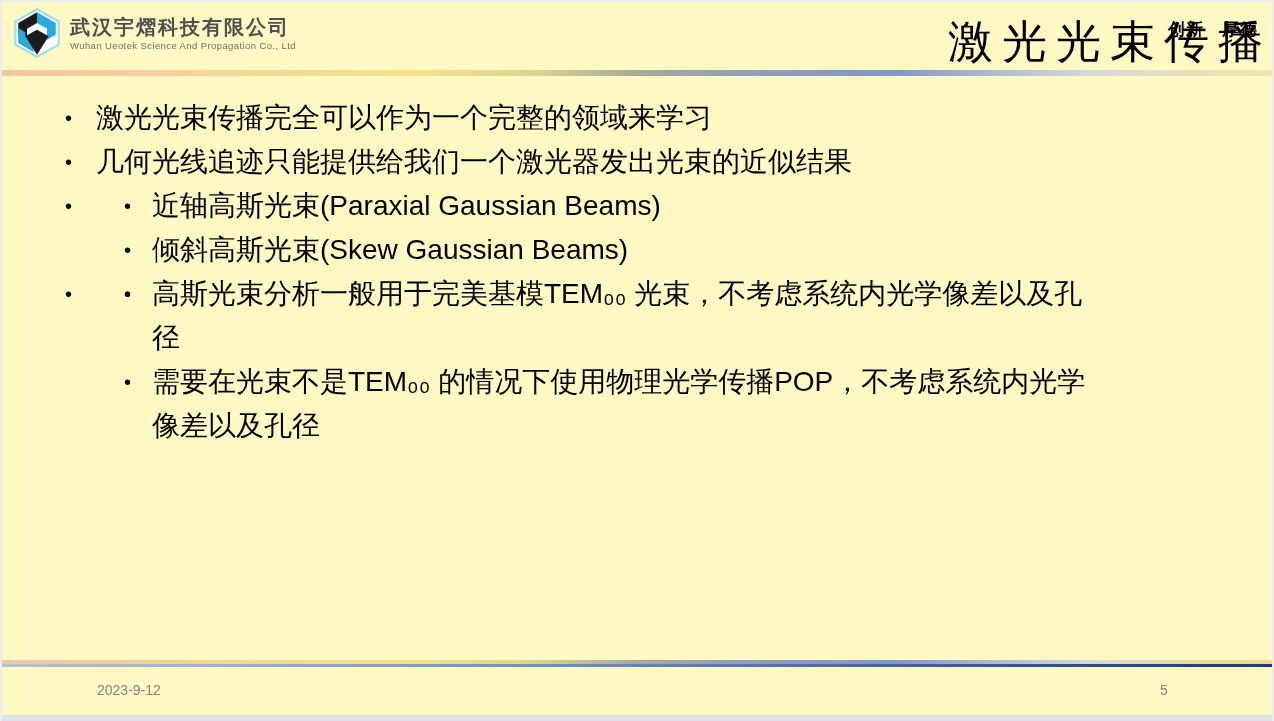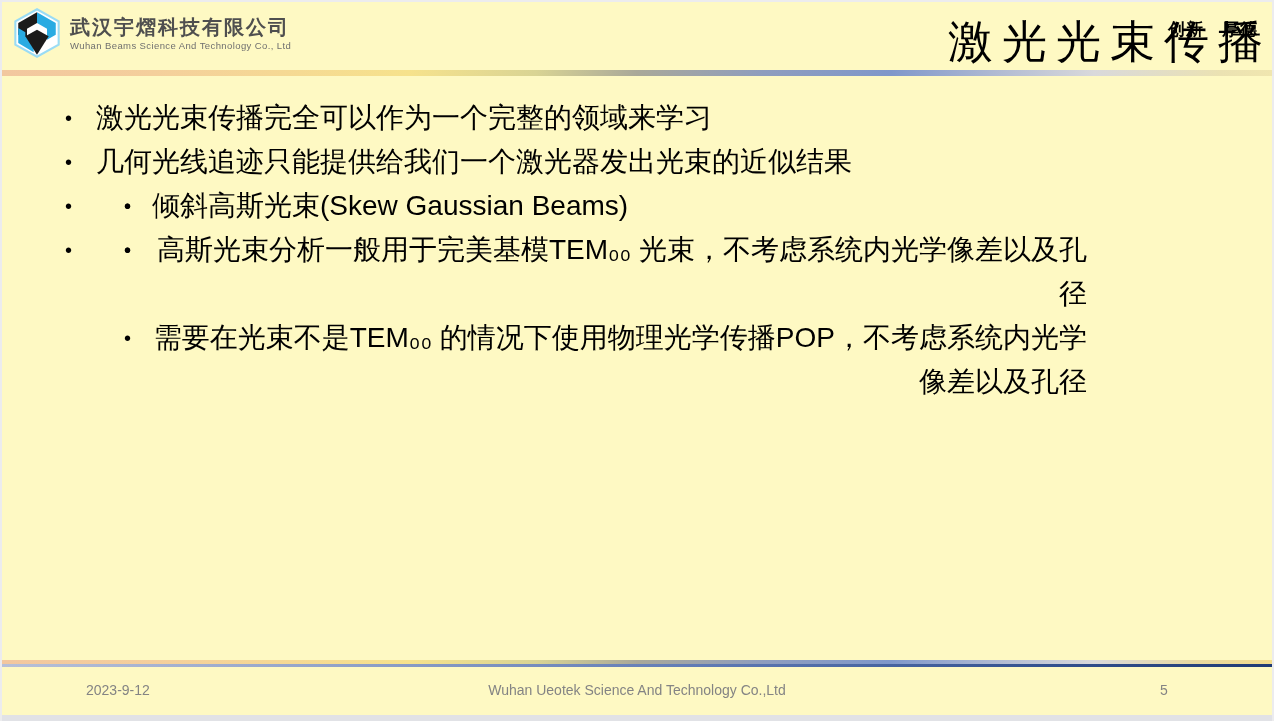--- a/index.html
+++ b/index.html
@@ -45,38 +45,38 @@
   
   .content{position:absolute;top:74px;left:0;width:1220px;padding-top:20px;}
   .bullet{position:relative;line-height:44px;font-size:28px;color:#000;}
   .bullet .dot{
     position:absolute;top:0;line-height:44px;font-size:20px;color:#000;
   }
   .bullet.level1 .dot{left:63px;}
   .bullet.level2 .dot{left:122px;}
   .bullet.level1{padding-left:94px;}
   .bullet.level2{padding-left:150px;}
-  .bullet .txt{display:inline-block;vertical-align:top;text-align:right;}
+  .bullet .txt{display:inline-block;vertical-align:top;}
   .bullet.level1 .txt{max-width:1080px;}
   .bullet.level2 .txt{max-width:935px;}
   
   .footer{position:absolute;left:0;bottom:0;width:100%;}
   .footer-rule1{
     height:4px;width:100%;
     background:linear-gradient(to right,
       #F2C79F 0%, #F4CF9C 12%, #F6E28C 32%, #D9D494 42%, #A9A899 50%,
       #8E9DBE 60%, #7F97CA 70%, #B4BDD3 79%, #D9D9DB 86%, #E8D9A0 94%, #F3DC8C 100%);
   }
   .footer-rule2{
     height:3px;width:100%;
     background:linear-gradient(to right,
       #B7C0D8 0%, #93A4CA 25%, #5F7AB5 55%, #33518F 82%, #1F3A75 100%);
   }
   .footer-row{position:relative;height:48px;font-size:14px;color:#848484;}
-  .footer-date{position:absolute;left:84px;top:15px;}
+  .footer-date{position:absolute;left:95px;top:15px;}
   .footer-company{position:absolute;left:0;right:0;top:15px;text-align:center;}
   .footer-page{position:absolute;left:1158px;top:15px;}
   .bottom-strip{height:6px;width:100%;background:#E1E2E6;}
 </style>
 </head>
 <body>
 
 <div class="slide">
 
   <div class="header">
@@ -86,48 +86,47 @@
         <svg class="logo-svg" viewBox="0 0 60 60" xmlns="http://www.w3.org/2000/svg">
           <polygon points="30,1.5 56,16 56,44 30,58.5 4,44 4,16" fill="#ffffff" stroke="#9ADCF5" stroke-width="2.5"></polygon>
           <path d="M30,5 L7.5,18 L7.5,32 L18,38 L18,25 L30,18 Z" fill="#1B1B1B"></path>
           <path d="M30,5 L52.5,18 L52.5,32 L42,38 L42,25 L30,18 Z" fill="#29ABE2"></path>
           <path d="M7.5,24 L7.5,42 L26,53 L26,40 L16,34 L16,29 Z" fill="#29ABE2"></path>
           <path d="M30,26 L44,34 L30,56 L16,34 Z" fill="#1B1B1B"></path>
         </svg>
       </span>
       <div class="company">
         <div class="company-cn">武汉宇熠科技有限公司</div>
-        <div class="company-en">Wuhan Beams Science And Technology Co., Ltd</div>
+        <div class="company-en">Wuhan Ueotek Science And Propagation Co., Ltd</div>
       </div>
     </div>
 
     <div class="slide-title">激光光束传播</div>
 
     <div class="motto">创新　厚德</div>
 
     <div class="header-rule"></div>
   </div>
 
   <div class="content">
 
   <div class="bullet level1"><span class="dot">•</span><span class="txt">激光光束传播完全可以作为一个完整的领域来学习</span></div>
       <div class="bullet level1"><span class="dot">•</span><span class="txt">几何光线追迹只能提供给我们一个激光器发出光束的近似结果</span></div>
       <div class="bullet level1"><span class="dot">•</span></div>
-      <div class="bullet level2"><span class="dot">•</span></div>
+      <div class="bullet level2"><span class="dot">•</span><span class="txt">近轴高斯光束(Paraxial Gaussian Beams)</span></div>
       <div class="bullet level2"><span class="dot">•</span><span class="txt">倾斜高斯光束(Skew Gaussian Beams)</span></div>
       <div class="bullet level2"><span class="dot">•</span></div>
       <div class="bullet level1"><span class="dot">•</span></div>
       <div class="bullet level2"><span class="dot">•</span><span class="txt">高斯光束分析一般用于完美基模TEM₀₀ 光束，不考虑系统内光学像差以及孔径</span></div>
       <div class="bullet level2"><span class="dot">•</span><span class="txt">需要在光束不是TEM₀₀ 的情况下使用物理光学传播POP，不考虑系统内光学像差以及孔径</span></div>
     </div>
 
   <div class="footer">
     <div class="footer-rule1"></div>
     <div class="footer-rule2"></div>
     <div class="footer-row">
       <span class="footer-date">2023-9-12</span>
-      <span class="footer-company">Wuhan Ueotek Science And Technology Co.,Ltd</span>
       <span class="footer-page">5</span>
     </div>
     <div class="bottom-strip"></div>
   </div>
 
 </div>
 
 </body></html>

